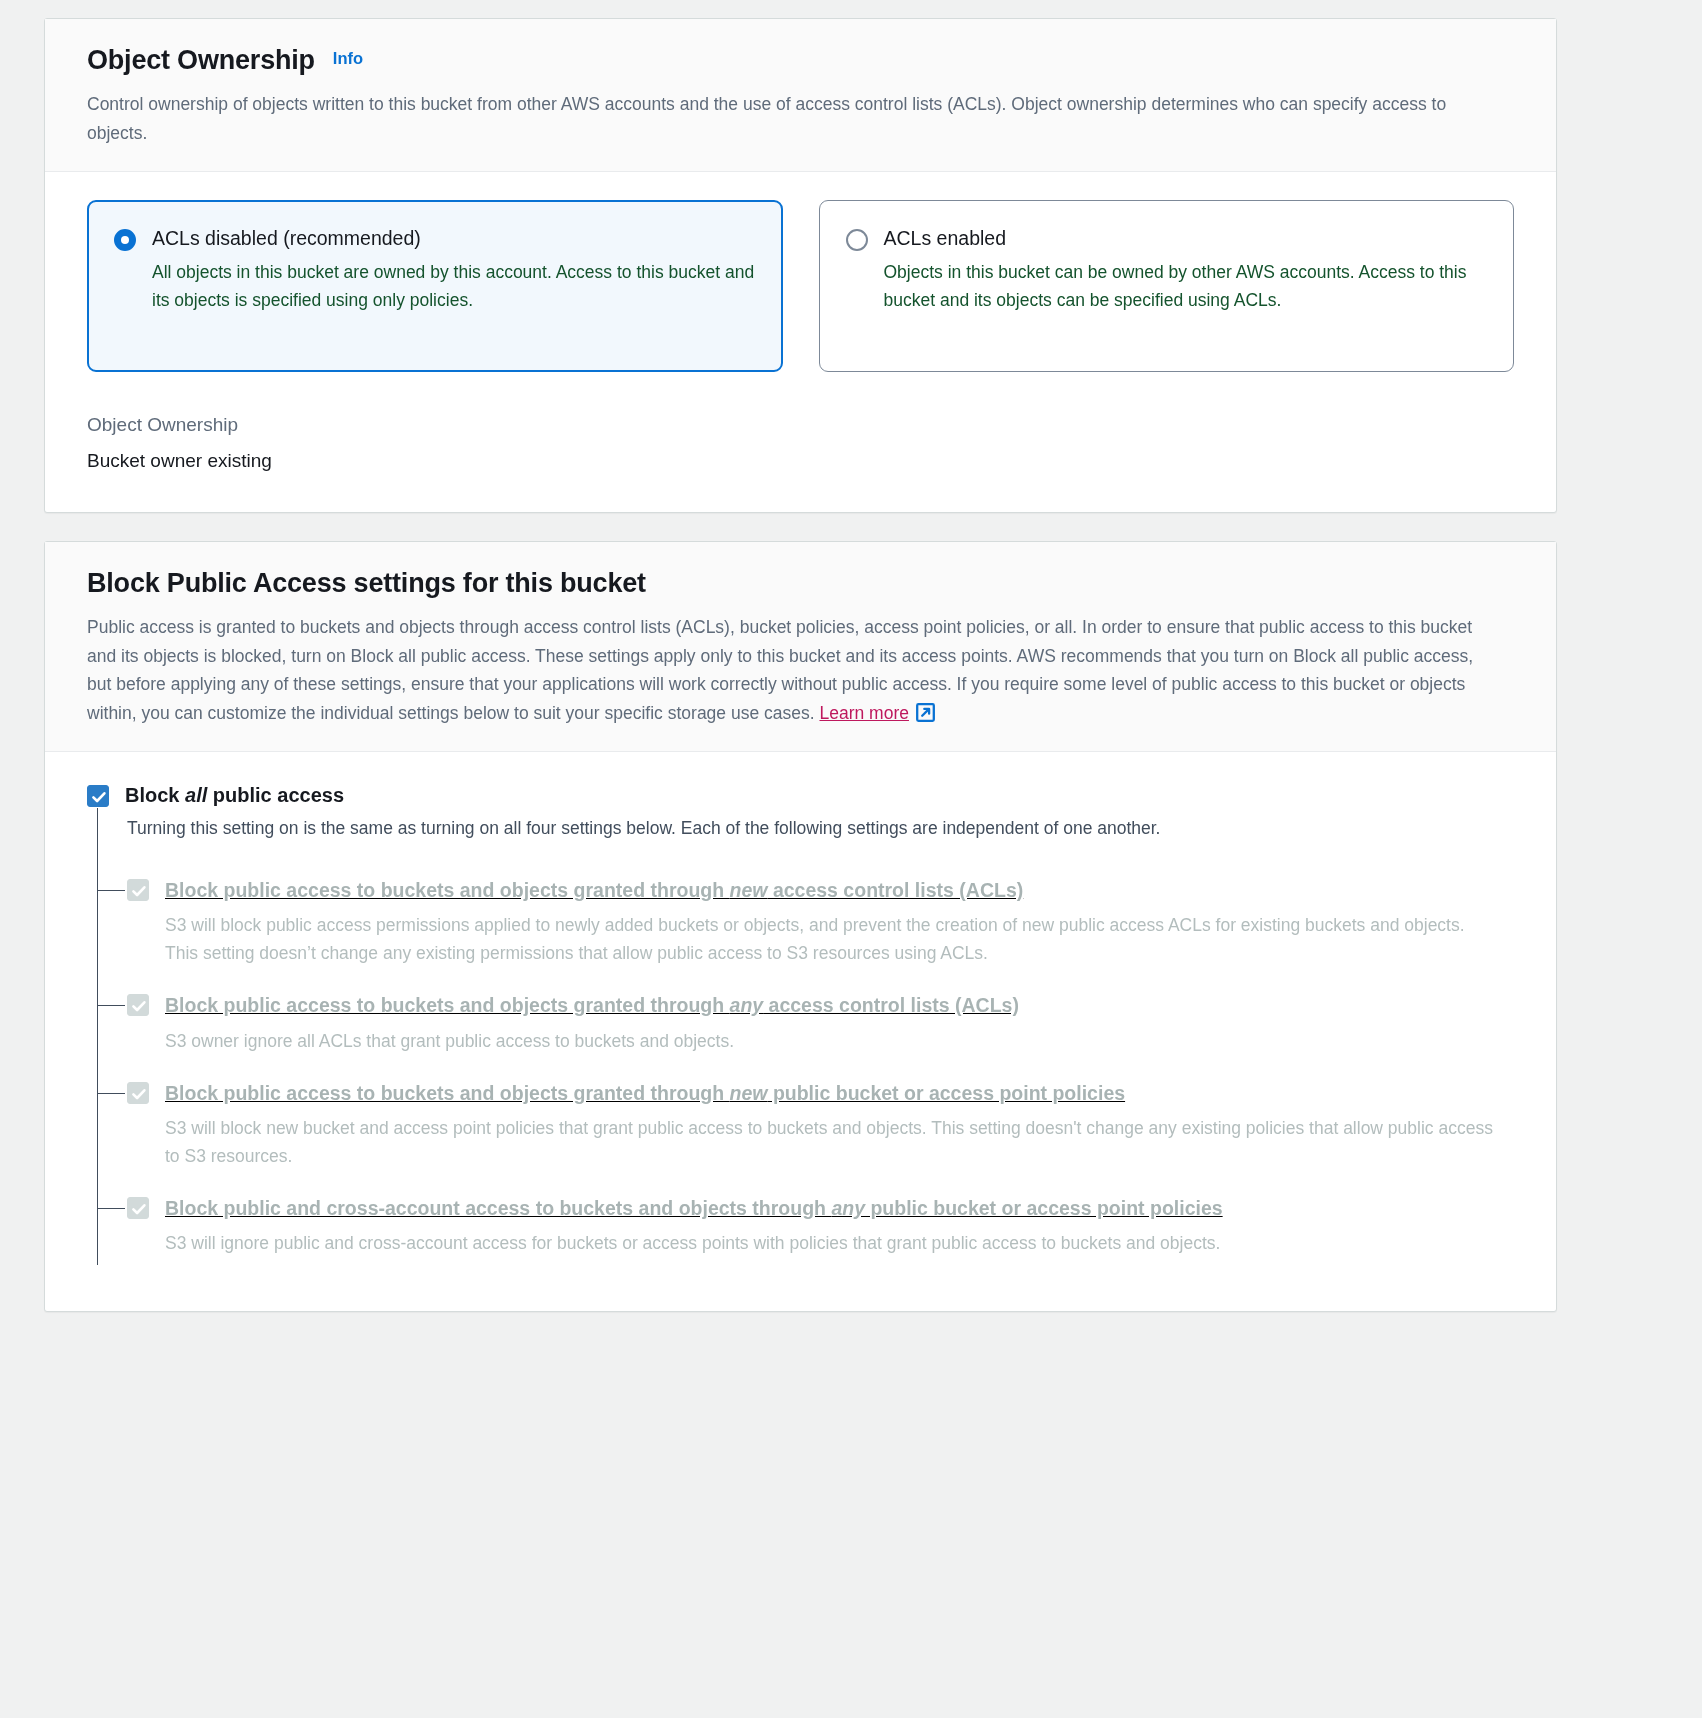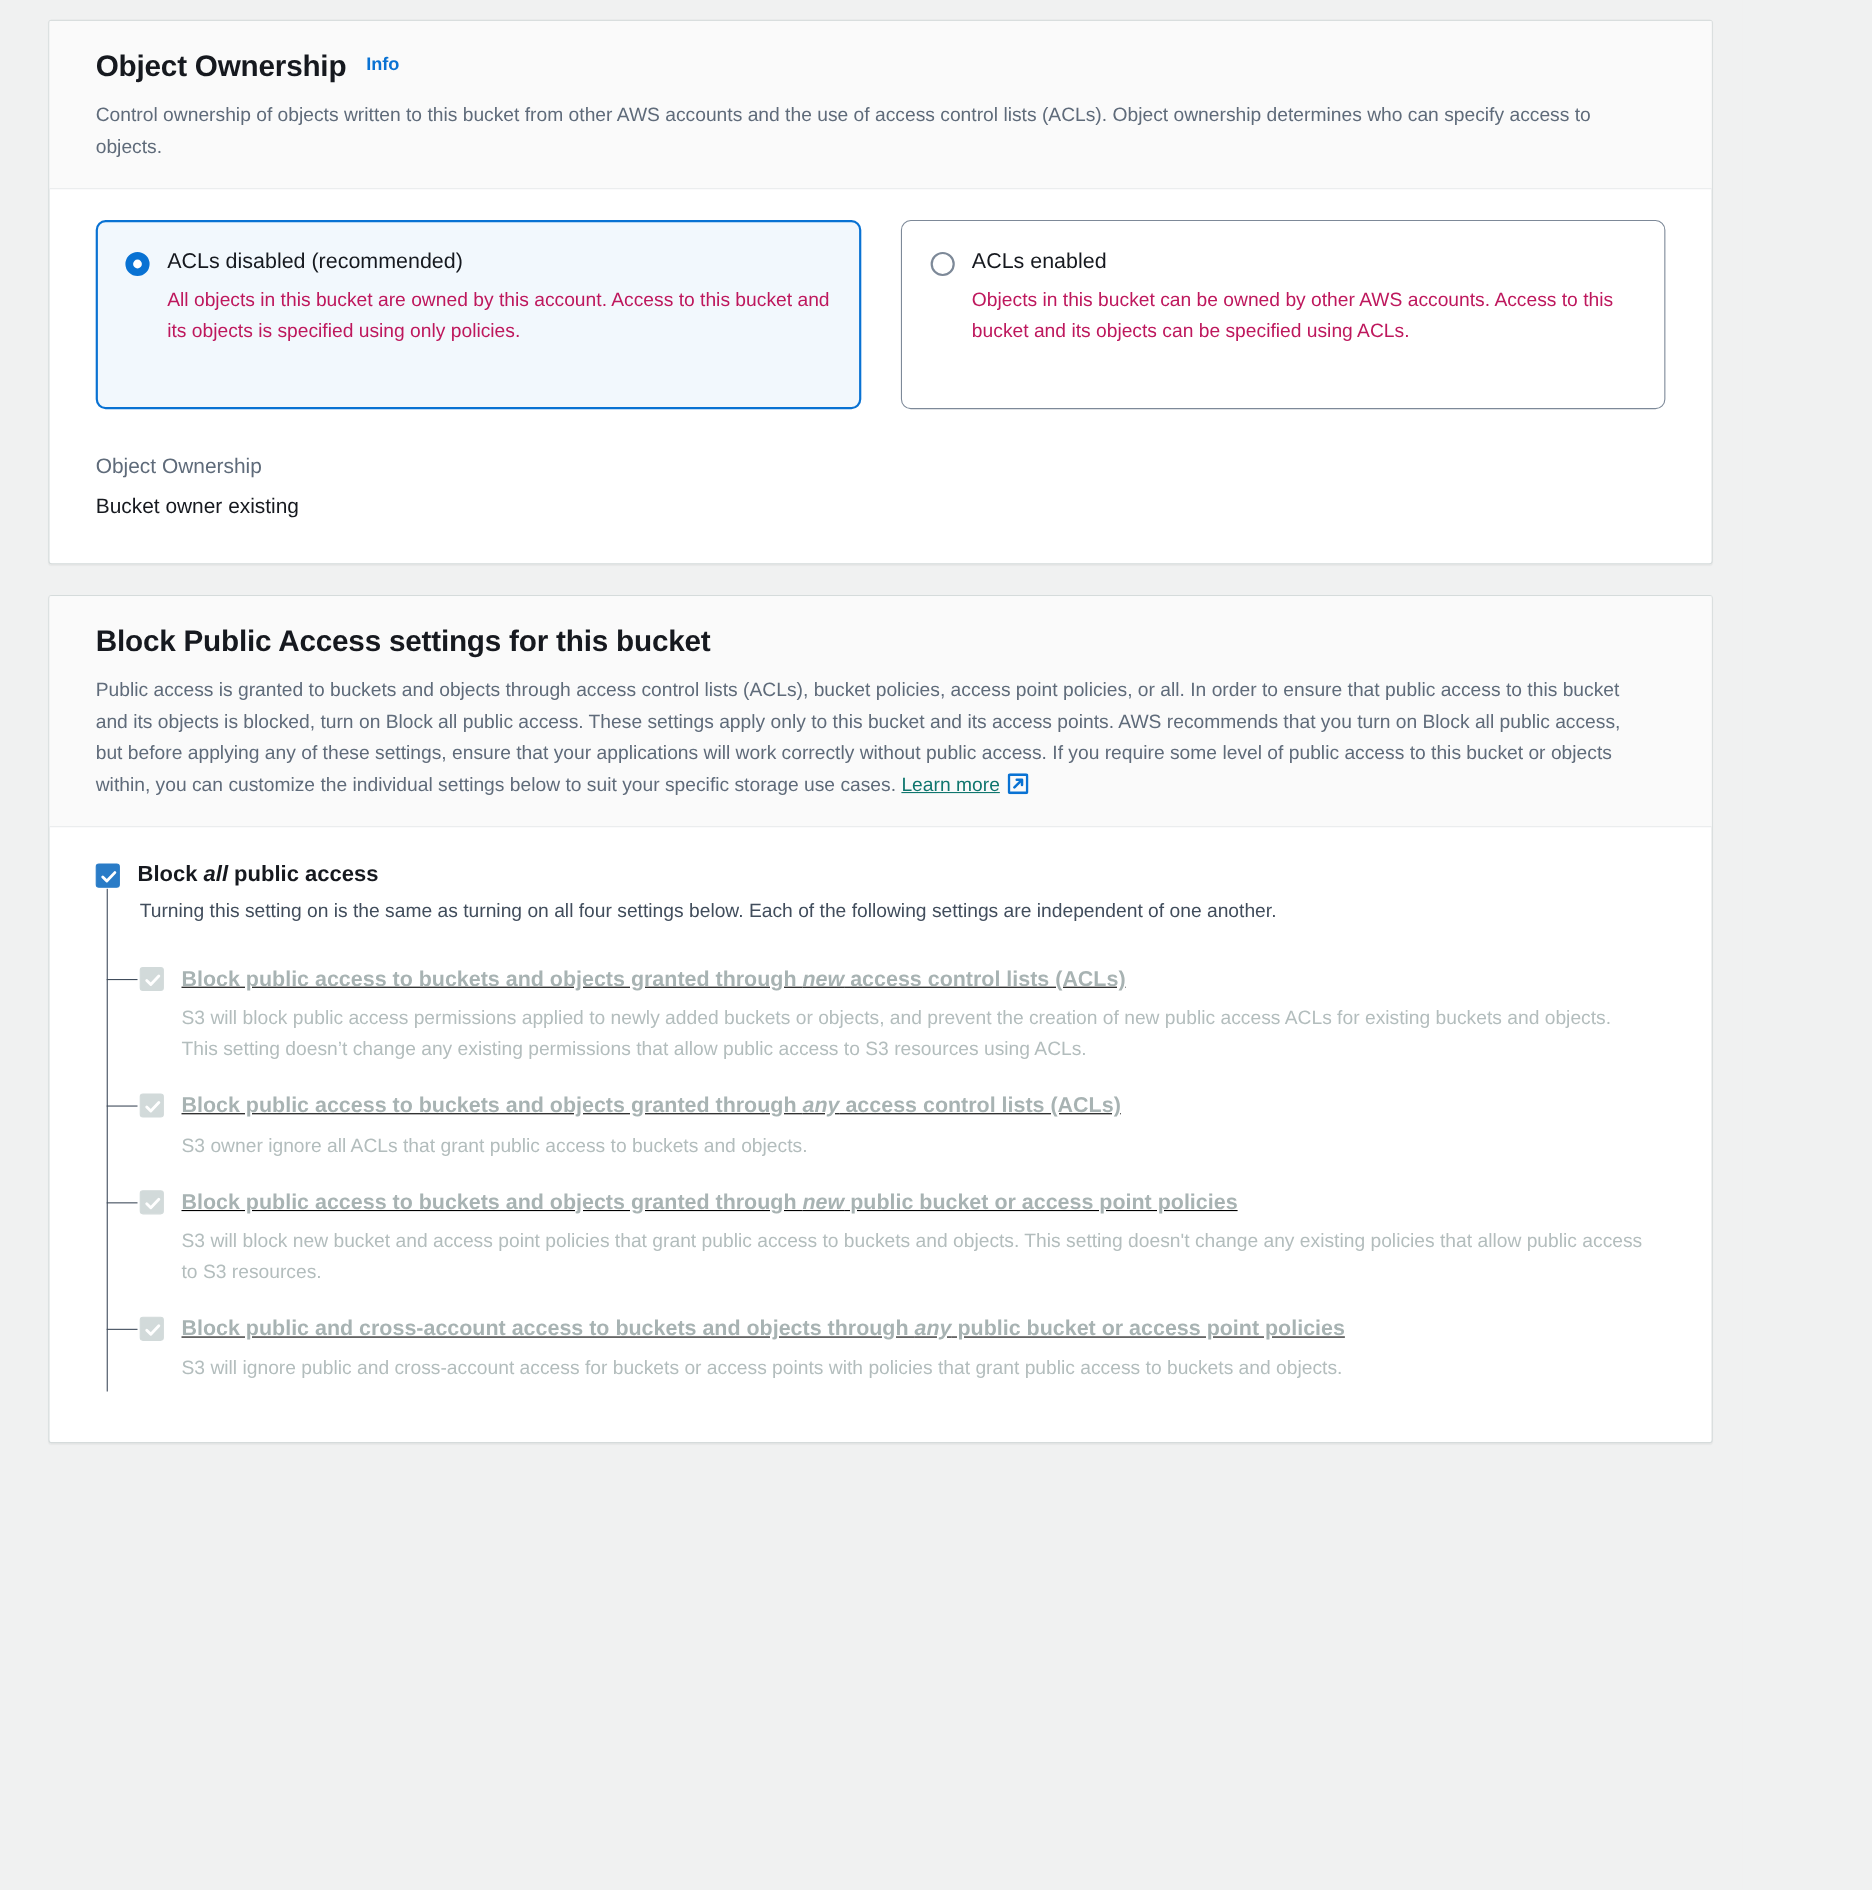--- a/index.html
+++ b/index.html
@@ -54,21 +54,21 @@
   .panel-desc {
     font-size: 17.5px;
     line-height: 1.63;
     color: #5f6b7a;
     margin: 14px 0 0 0;
     max-width: 1375px;
   }
   .panel-desc.wide { max-width: 1395px; }
 
   .learn-more {
-    color: #0f766e;
+    color: #be185d;
     text-decoration: underline;
     cursor: pointer;
     white-space: nowrap;
   }
   .ext-icon {
     display: inline-block;
     width: 19px;
     height: 19px;
     vertical-align: -3px;
     margin-left: 7px;
@@ -125,21 +125,21 @@
   }
   .tile-label {
     font-size: 19.5px;
     font-weight: 400;
     color: #16191f;
     line-height: 1.35;
   }
   .tile-desc {
     font-size: 17.5px;
     line-height: 1.6;
-    color: #be185d;
+    color: #14532d;
     margin: 7px 0 0 38px;
   }
 
   
   .kv-label {
     font-size: 19px;
     color: #5f6b7a;
     margin-bottom: 14px;
   }
   .kv-value {

